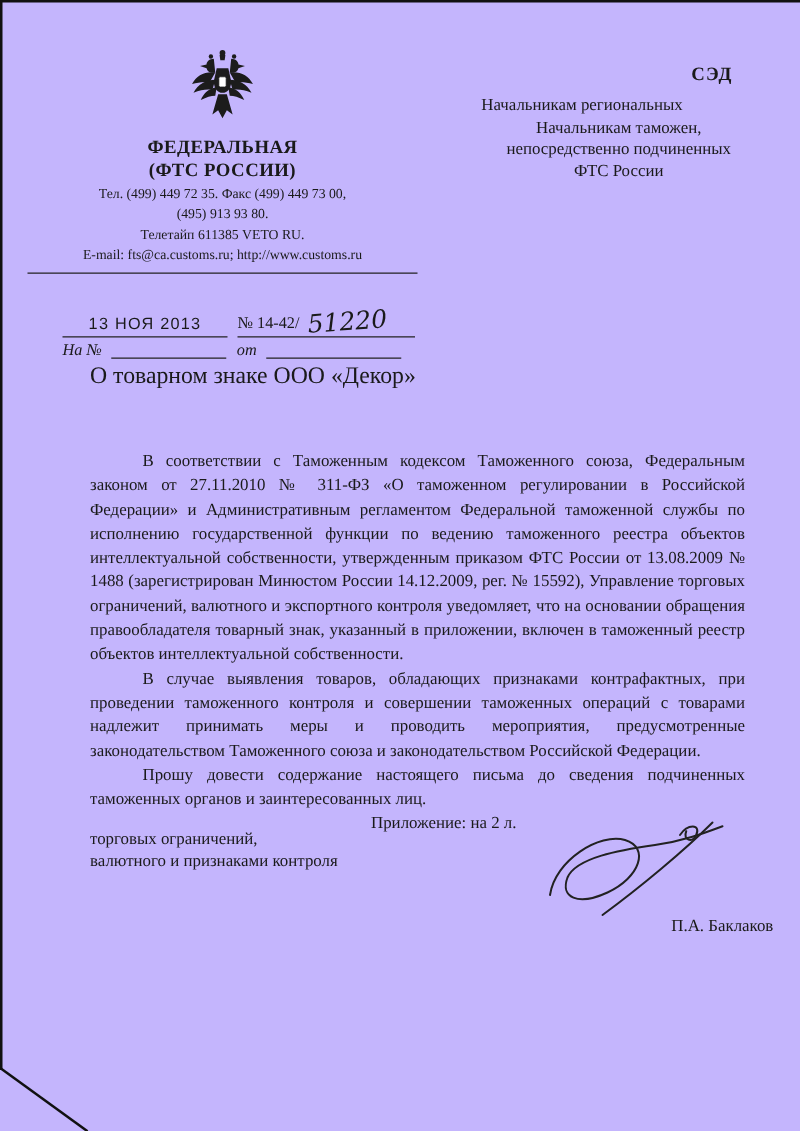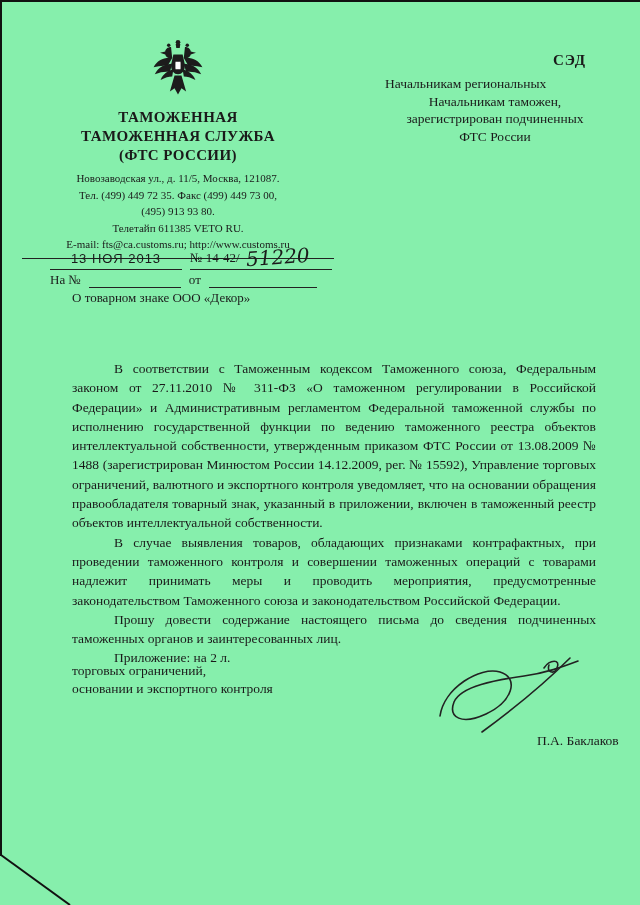--- a/index.html
+++ b/index.html
@@ -1,20 +1,20 @@
 <!DOCTYPE html>
 <html><head>
 <meta charset="utf-8">
 <style>
   html,body{margin:0;padding:0;background:#e8e8e8;}
   .page{
     position:relative;
     width:640px;height:905px;
     margin:0 auto;
-    background:#86efac;
+    background:#c4b5fd;
     font-family:"Liberation Serif", serif;
     color:#1a1a1a;
     overflow:hidden;
   }
   
   .border-top{position:absolute;top:0;left:0;width:640px;height:2px;background:#111;}
   .border-left{position:absolute;top:0;left:0;width:2px;height:856px;background:#111;}
   .corner-svg{position:absolute;left:0;top:845px;}
 
   .sed-badge{
@@ -51,45 +51,45 @@
   }
   .num-hand{
     display:inline-block;
     font-family:"DejaVu Serif", serif;
     font-style:italic;font-size:20px;
     transform:rotate(-4deg);
     position:relative;top:2px;margin-left:6px;
   }
   .ref-row2{
     position:absolute;top:272px;left:50px;width:290px;
-    font-size:13px;display:flex;align-items:center;
+    font-size:13px;display:flex;align-items:flex-start;font-style:italic;
   }
   .blank-line{display:inline-block;border-bottom:1px solid #222;height:14px;}
   .blank1{width:92px;margin:0 8px;}
   .blank2{width:108px;margin-left:8px;}
 
   .addressees{
     position:absolute;top:75px;left:385px;width:220px;
     font-size:13.5px;line-height:17.5px;
   }
   .addressee-block2{text-align:center;}
 
   .subject{
     position:absolute;top:290px;left:72px;
-    font-size:13px;
+    font-size:19px;
   }
 
   .body-text{
     position:absolute;top:325px;left:72px;width:524px;
     font-size:13.5px;line-height:19.3px;
     text-align:justify;
     margin-top:34px;
   }
   .body-text p{margin:0;text-indent:42px;}
-  .attachment{margin-top:16px;text-indent:42px;text-align:left;}
+  .attachment{margin-top:16px;text-indent:42px;text-align:center;}
 
   .signature-position{
     position:absolute;top:662px;left:72px;width:240px;
     font-size:13.5px;line-height:18px;
   }
   .signature-scribble{position:absolute;top:652px;left:420px;}
   .signature-name{
     position:absolute;top:733px;left:497px;
     font-size:13.5px;
     margin-left:40px;
@@ -121,24 +121,22 @@
         <path d="M40 34 C 26 32 14 38 8 50 C 16 48 24 47 32 48 Z"></path>
         <path d="M40 44 C 28 44 16 50 10 62 C 20 58 28 57 36 58 Z"></path>
         <path d="M42 54 C 32 56 24 62 20 72 C 28 68 34 66 40 66 Z"></path>
         <path d="M60 34 C 74 32 86 38 92 50 C 84 48 76 47 68 48 Z"></path>
         <path d="M60 44 C 72 44 84 50 90 62 C 80 58 72 57 64 58 Z"></path>
         <path d="M58 54 C 68 56 76 62 80 72 C 72 68 66 66 60 66 Z"></path>
         <path d="M44 64 L 36 92 L 44 86 L 50 97 L 56 86 L 64 92 L 56 64 Z"></path>
         <rect x="45" y="40" width="10" height="14" rx="2" fill="#fff" stroke="#1c1c1c"></rect>
       </g>
     </svg>
-    <div class="org-line">ТАМОЖЕННАЯ</div>
-    <div class="org-line">ТАМОЖЕННАЯ СЛУЖБА</div>
+    <div class="org-line">ФЕДЕРАЛЬНАЯ</div>
     <div class="org-line">(ФТС РОССИИ)</div>
-    <div class="addr addr-first">Новозаводская ул., д. 11/5, Москва, 121087.</div>
     <div class="addr">Тел. (499) 449 72 35. Факс (499) 449 73 00,</div>
     <div class="addr">(495) 913 93 80.</div>
     <div class="addr">Телетайп 611385 VETO RU.</div>
     <div class="addr">E-mail: fts@ca.customs.ru; http://www.customs.ru</div>
   </div>
 
   <div class="ref-row1">
     <div class="date-cell">13 НОЯ 2013</div>
     <div class="num-cell">
       <span>№ 14-42/</span><span class="num-hand">51220</span>
@@ -151,37 +149,37 @@
     <span>от</span>
     <span class="blank-line blank2"></span>
   </div>
 
   <div class="addressees">
     <div>
       <div>Начальникам региональных</div>
     </div>
     <div class="addressee-block2">
       <div>Начальникам таможен,</div>
-      <div>зарегистрирован подчиненных</div>
+      <div>непосредственно подчиненных</div>
       <div>ФТС России</div>
     </div>
   </div>
 
   <div class="subject">О товарном знаке ООО «Декор»</div>
 
   <div class="body-text">
     <p>В соответствии с Таможенным кодексом Таможенного союза, Федеральным законом от 27.11.2010 № 311-ФЗ «О таможенном регулировании в Российской Федерации» и Административным регламентом Федеральной таможенной службы по исполнению государственной функции по ведению таможенного реестра объектов интеллектуальной собственности, утвержденным приказом ФТС России от 13.08.2009 № 1488 (зарегистрирован Минюстом России 14.12.2009, рег. № 15592), Управление торговых ограничений, валютного и экспортного контроля уведомляет, что на основании обращения правообладателя товарный знак, указанный в приложении, включен в таможенный реестр объектов интеллектуальной собственности.</p>
     <p>В случае выявления товаров, обладающих признаками контрафактных, при проведении таможенного контроля и совершении таможенных операций с товарами надлежит принимать меры и проводить мероприятия, предусмотренные законодательством Таможенного союза и законодательством Российской Федерации.</p>
     <p>Прошу довести содержание настоящего письма до сведения подчиненных таможенных органов и заинтересованных лиц.</p>
     <p class="attachment">Приложение: на 2 л.</p>
   </div>
 
   <div class="signature-position">
     <div>торговых ограничений,</div>
-    <div>основании и экспортного контроля</div>
+    <div>валютного и признаками контроля</div>
   </div>
 
   <svg class="signature-scribble" width="180" height="95" viewBox="0 0 180 95">
     <g fill="none" stroke="#222" stroke-width="1.6" stroke-linecap="round">
       <path d="M20 64 C 24 36 60 14 80 20 C 100 26 92 50 66 62 C 42 73 28 66 34 50 C 41 34 76 28 104 24 C 126 21 142 15 158 9"></path>
       <path d="M150 6 C 128 28 92 58 62 80"></path>
       <path d="M124 16 c 6 -9 17 -9 13 0 c -3 7 -11 4 -8 -3"></path>
     </g>
   </svg>
 

